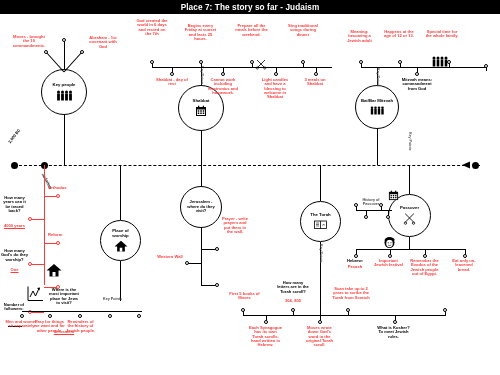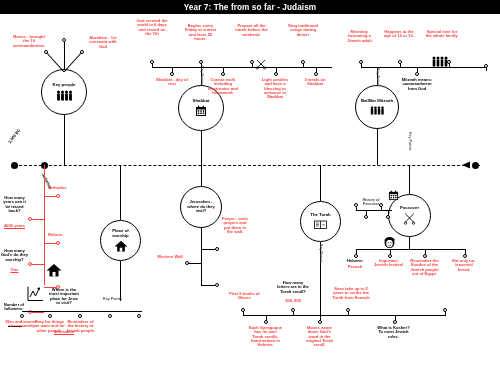--- a/index.html
+++ b/index.html
@@ -111,21 +111,21 @@
   .blank {
     position: absolute;
     border-top: 1px solid #000;
   }
 </style>
 </head>
 <body>
 
 <div id="canvas">
 
-  <div id="titlebar">Year 7: The from so far - Judaism</div>
+  <div id="titlebar">Place 7: The story so far - Judaism</div>
 
   <div class="dash" style="left:14px; top:165px; width:466px;"></div>
   <div class="dot" style="left:11px; top:161.5px;"></div>
   <div class="dot" style="left:41px; top:161.5px;"></div>
   <div class="dot" style="left:472px; top:161.5px;"></div>
 
   <svg style="position:absolute;left:462px;top:160px;" width="14" height="10" viewBox="0 0 14 10">
     <path d="M0 5 L8 1.5 L8 8.5 Z" fill="#000"></path>
   </svg>
   <div class="rotlbl blk" style="left:7px; top:141px; transform: rotate(-52deg); font-size:4px;">2,000 BC</div>

